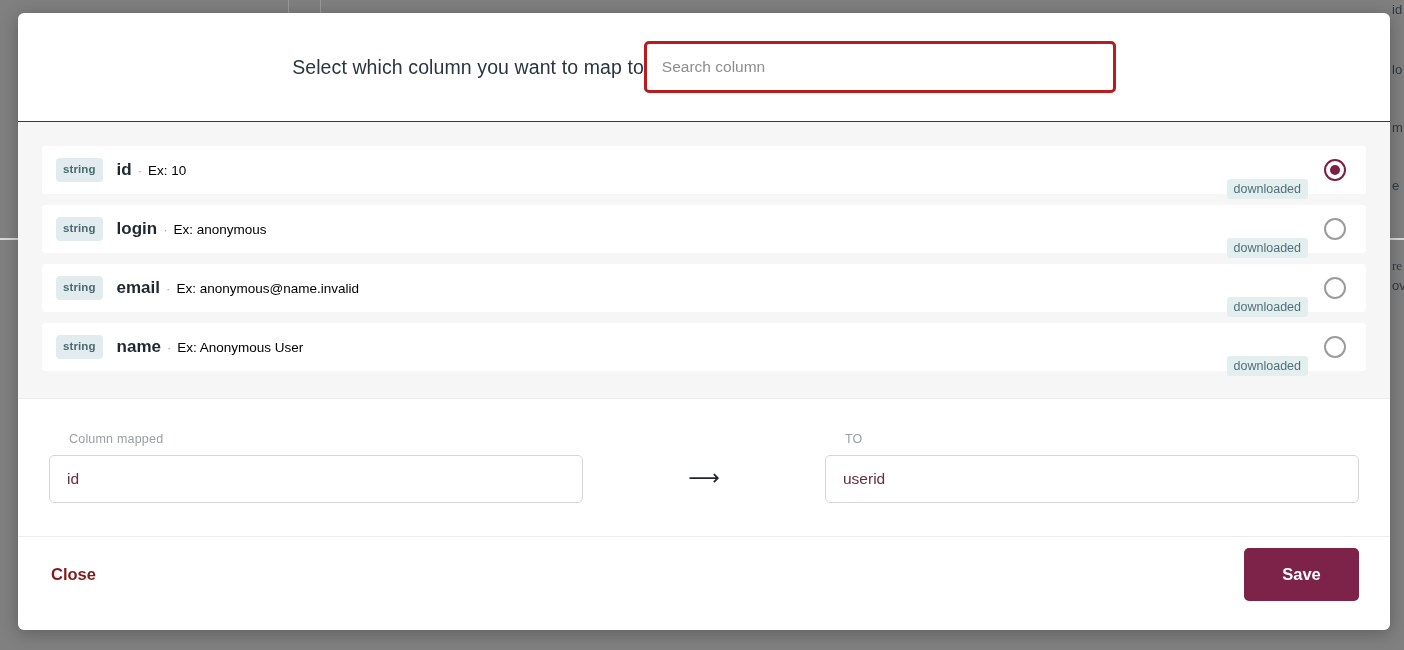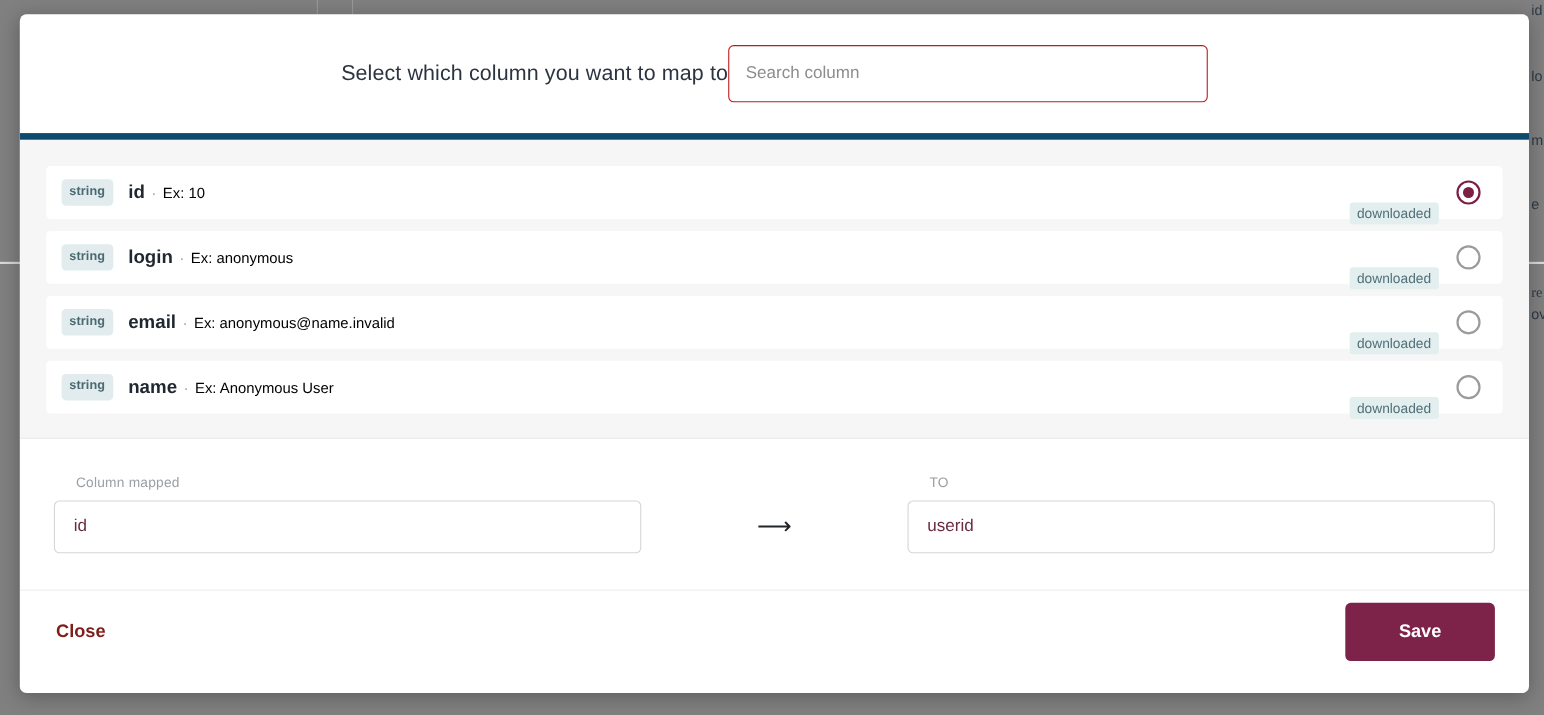--- a/index.html
+++ b/index.html
@@ -66,38 +66,38 @@
     align-items: center;
     justify-content: center;
   }
   #modal-title {
     font-size: 19.5px;
     color: #2b3440;
     font-weight: 400;
     letter-spacing: .1px;
   }
   #search-input {
-    width: 436px;
+    width: 472px;
     height: 52px;
-    border: 1px solid #b91c1c;
+    border: 3px solid #b91c1c;
     border-radius: 5px;
     padding: 0 15px;
     font-family: "Liberation Sans", sans-serif;
     font-size: 15.5px;
     color: #2b3440;
     background: #fff;
     outline: none;
   }
   #search-input::placeholder { color: #8d8d8d; }
 
   
   #column-list {
     flex: 0 0 278px;
     background: #f6f6f6;
-    border-top: 6px solid #0c4a6e;
+    border-top: 1px solid #0c4a6e;
     border-bottom: 1px solid #ececec;
     padding: 24px 24px 22px 24px;
     display: flex;
     flex-direction: column;
     gap: 11px;
     overflow: hidden;
   }
   .column-row {
     position: relative;
     height: 48px;
@@ -216,21 +216,21 @@
     background: none;
     border: none;
     font-family: "Liberation Sans", sans-serif;
     font-size: 16.5px;
     font-weight: bold;
     color: #7f1d1d;
     cursor: pointer;
     padding: 6px 2px;
   }
   #save-button {
-    width: 136px;
+    width: 115px;
     height: 53px;
     background: #7d2249;
     color: #ffffff;
     border: none;
     border-radius: 5px;
     font-family: "Liberation Sans", sans-serif;
     font-size: 16.5px;
     font-weight: bold;
     cursor: pointer;
   }

